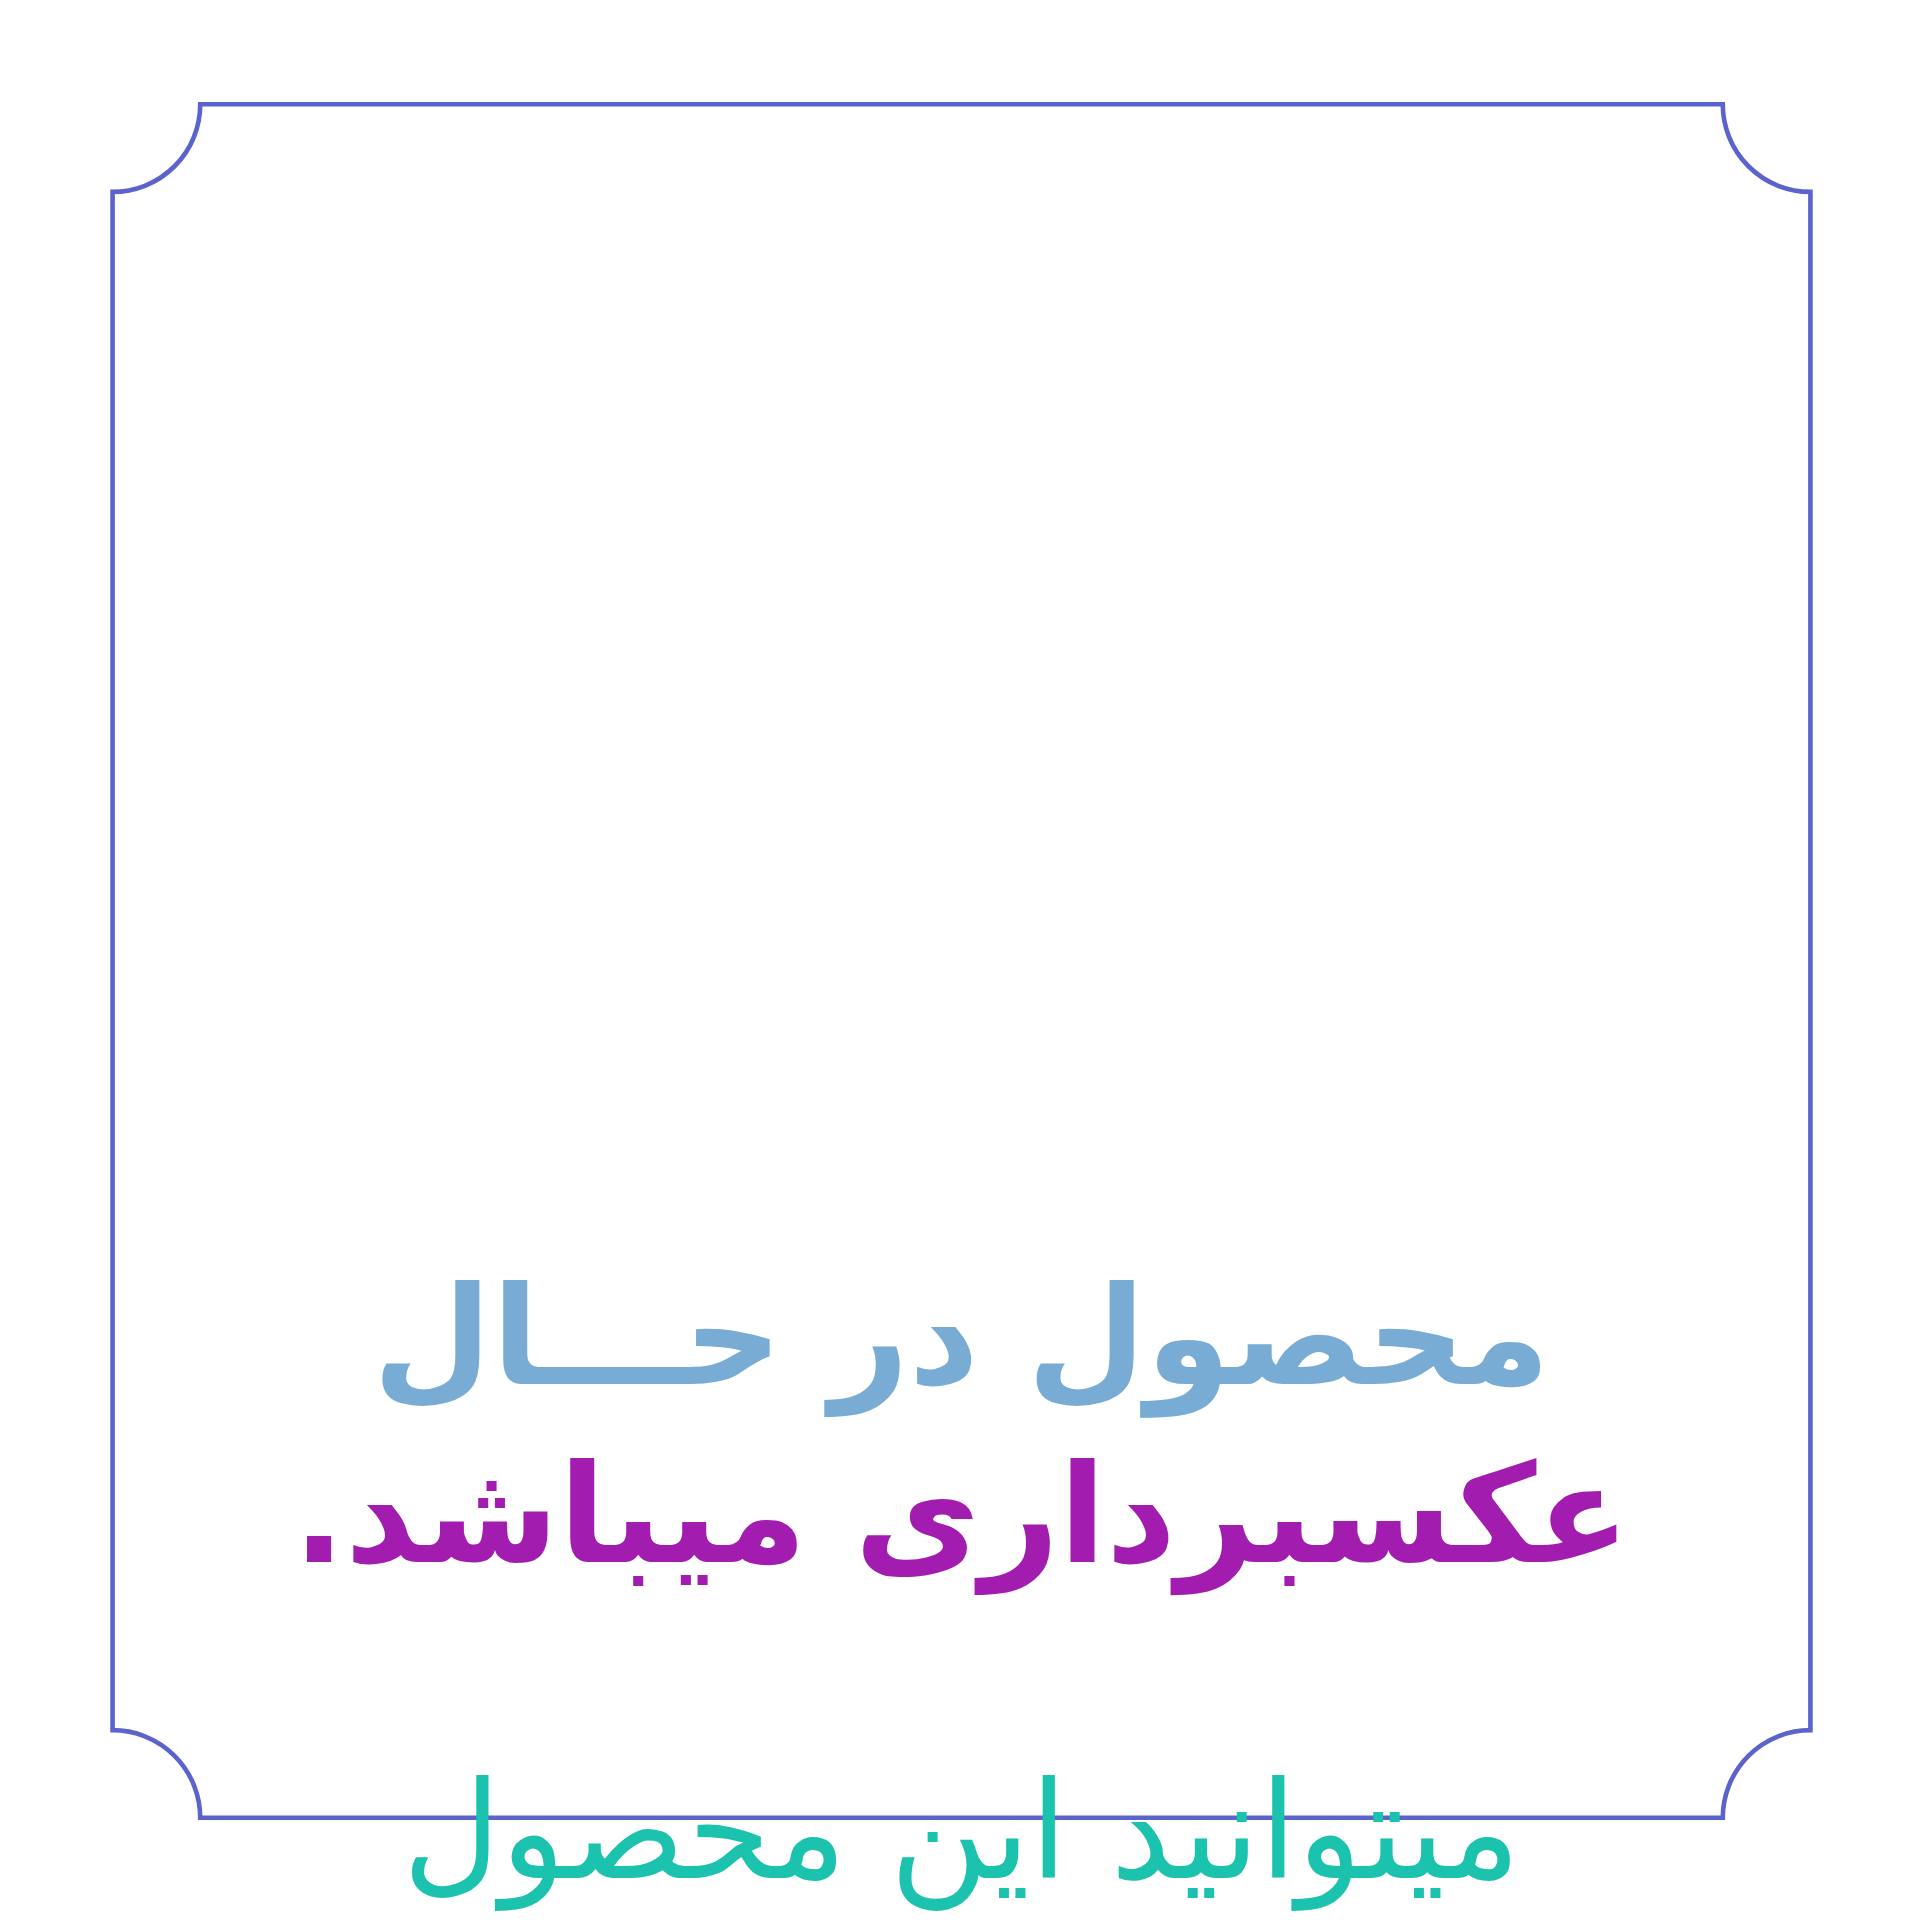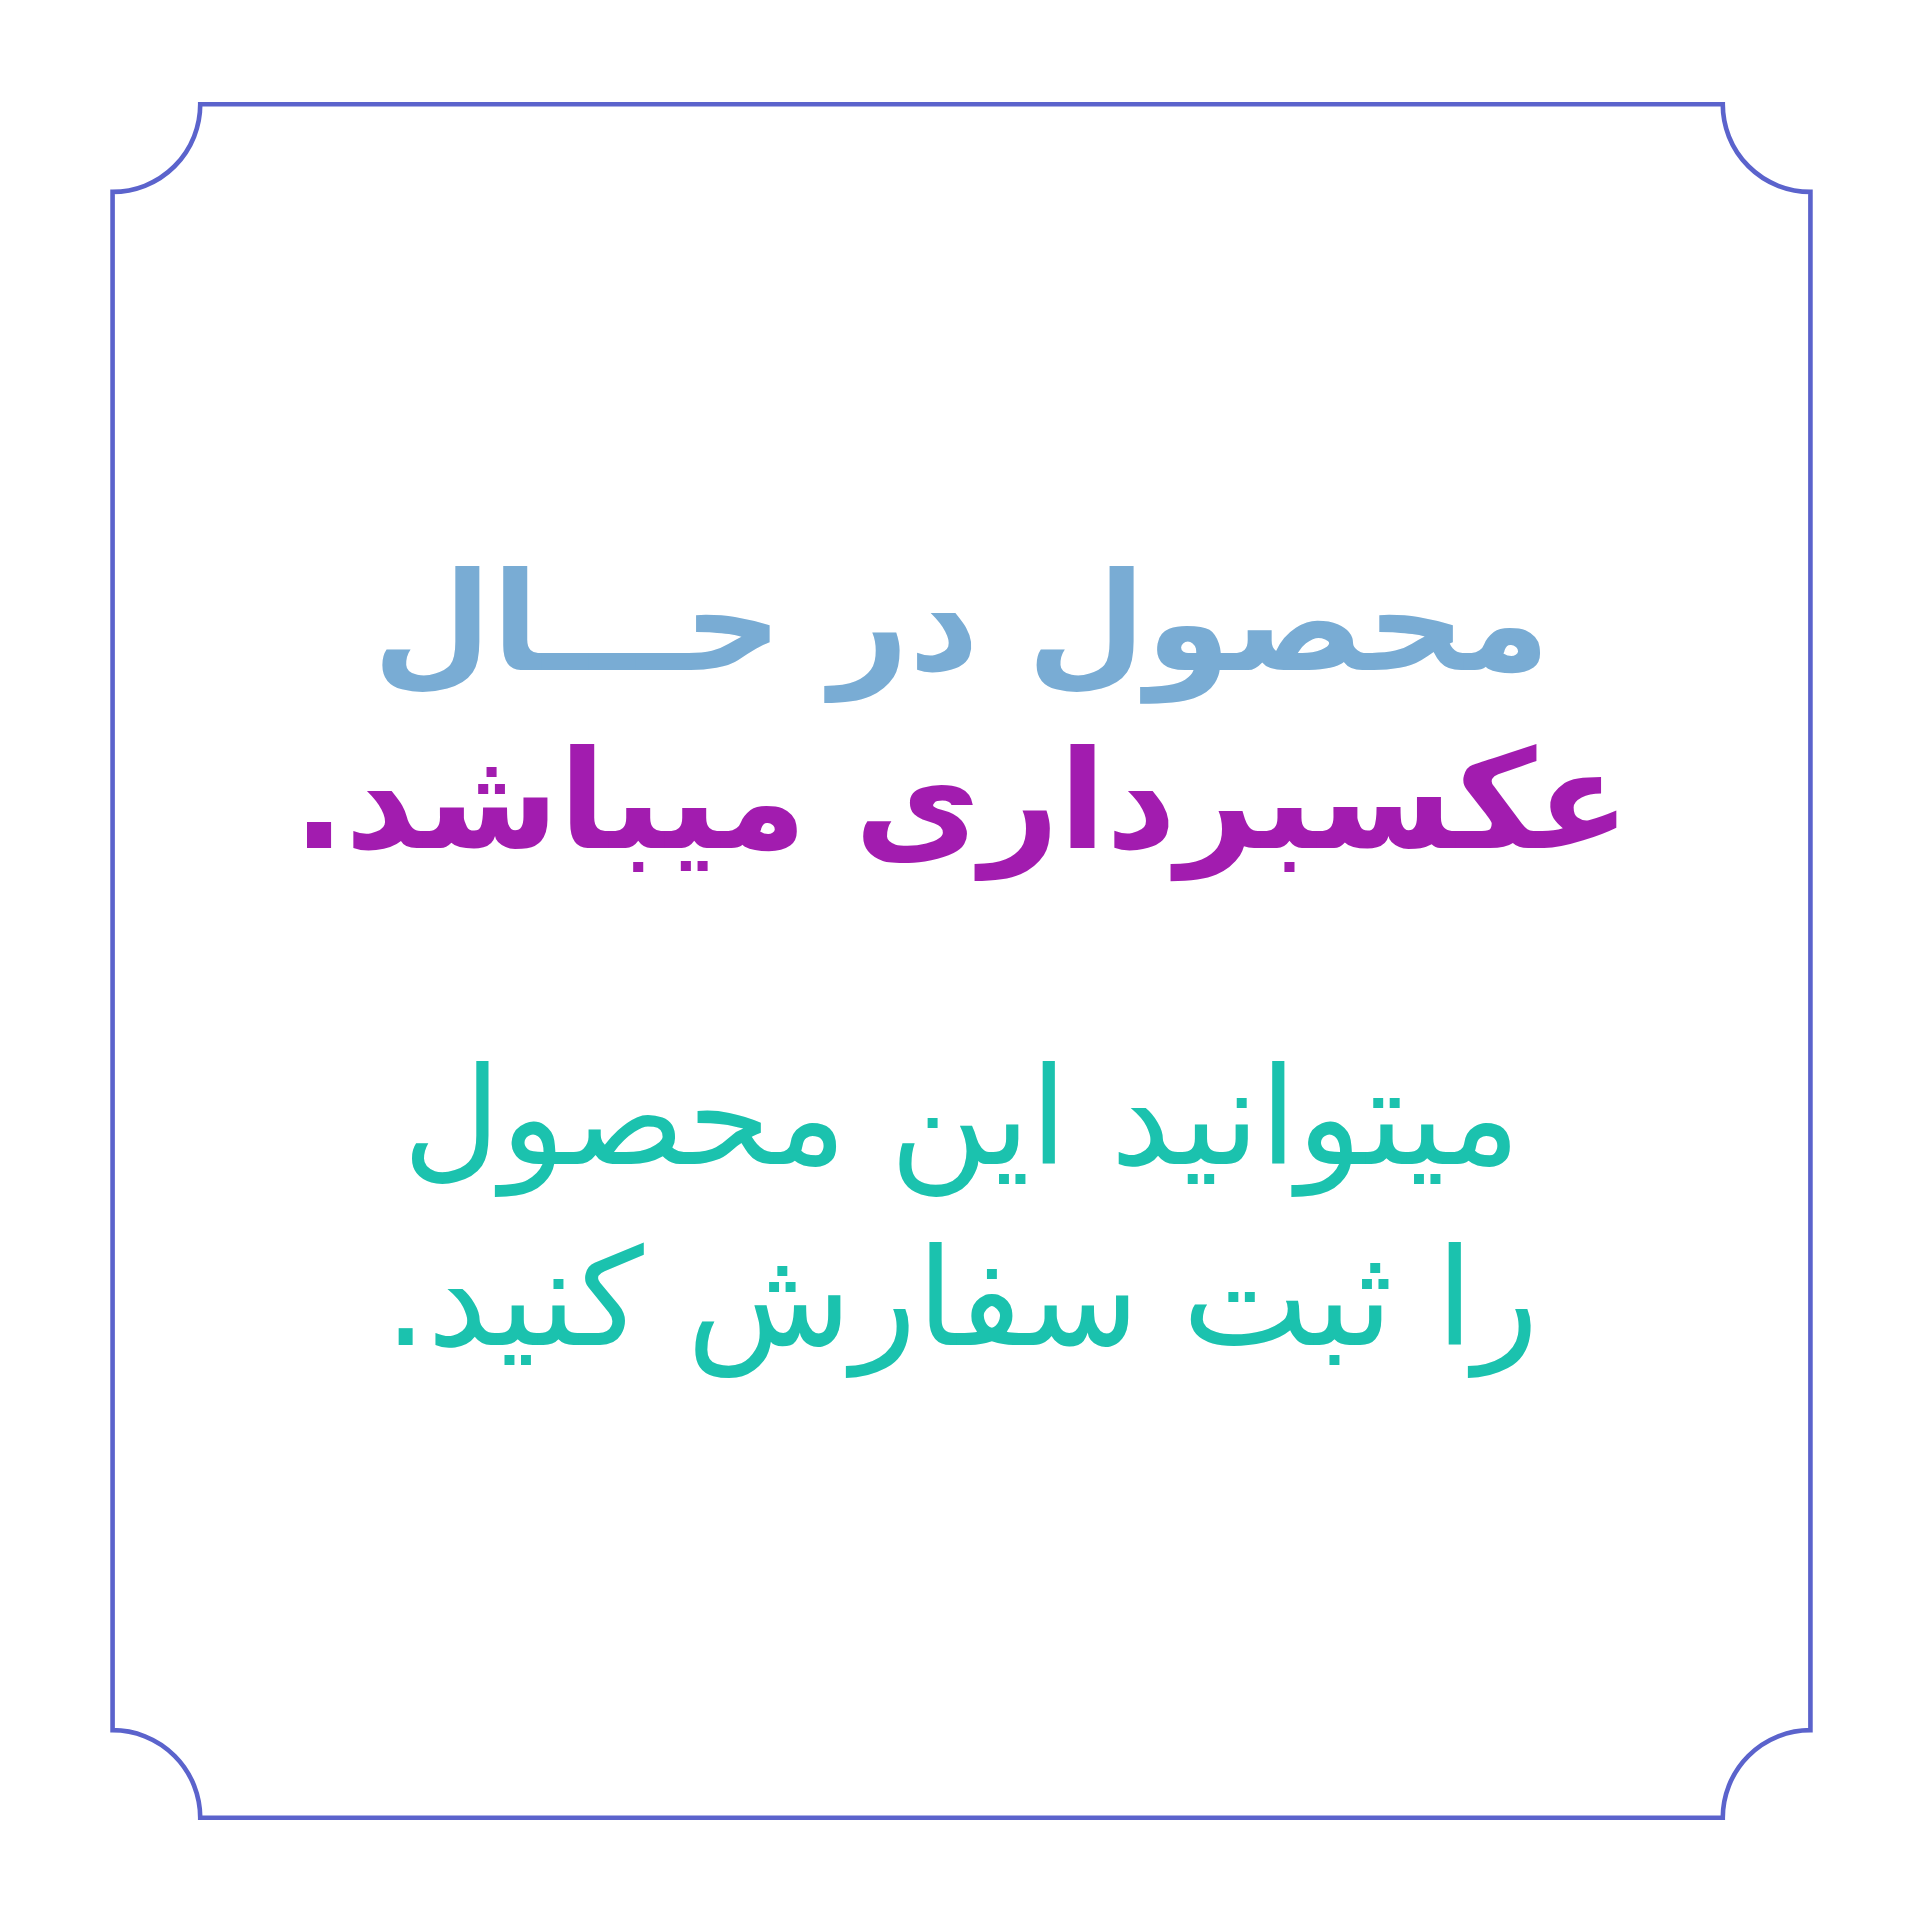--- a/index.html
+++ b/index.html
@@ -35,21 +35,21 @@
   
   .content {
     position: absolute;
     left: 0;
     right: 0;
     top: 0;
     bottom: 0;
     display: flex;
     flex-direction: column;
     align-items: center;
-    justify-content: center;
+    justify-content: flex-end;
     gap: 138px;
   }
 
   .text-block {
     width: 1384px;
     text-align: center;
     direction: rtl;
     unicode-bidi: isolate;
   }
 
@@ -89,19 +89,18 @@
 
   <div class="content">
 
     <div class="text-block block-notice">
       <span class="line" style="color: rgb(121, 172, 212);">محصول در حـــال</span>
       <span class="line" style="color: #a21caf;">عکسبرداری میباشد.</span>
     </div>
 
     <div class="text-block block-cta">
       <span class="line" style="color: rgb(27, 194, 174);">میتوانید این محصول</span>
-      <span class="line" style="color: rgb(27, 194, 174);">را ثبت سفارش کنید.</span>
     </div>
 
   </div>
 
 </div>
 
 
 </body></html>

